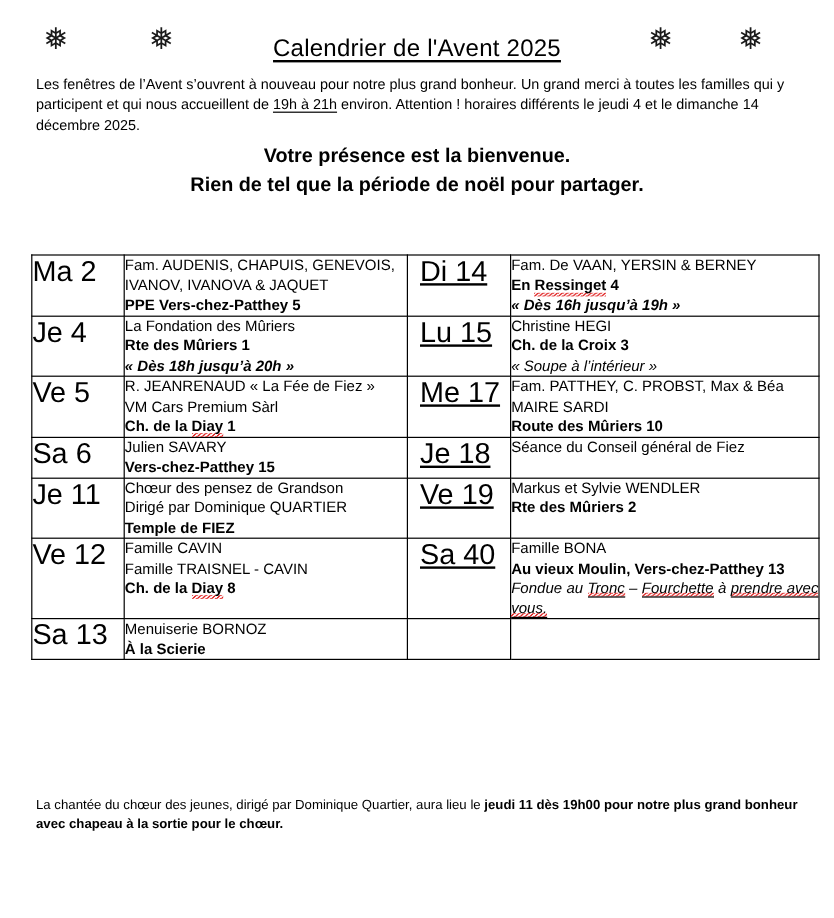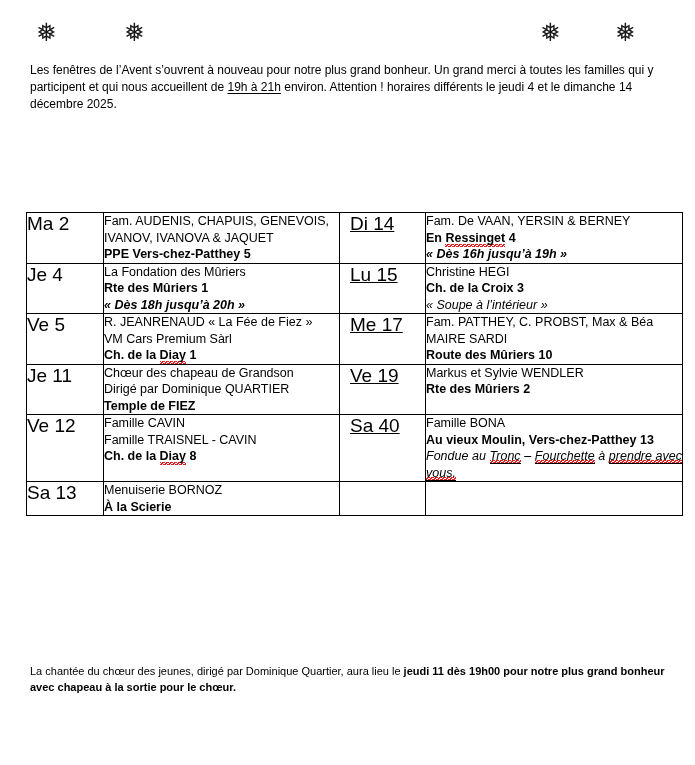--- a/index.html
+++ b/index.html
@@ -83,21 +83,21 @@
     table-layout: fixed;
     width: 642px;
   }
   table.calendar td {
     border: 1px solid #000000;
     vertical-align: top;
     padding: 0;
   }
   td.daycell {
     width: 76px;
-    font-size: 19px;
+    font-size: 24px;
     text-align: left;
     padding: 7px 0 4px 10px;
     vertical-align: top;
     white-space: nowrap;
   }
   td.daycell.right-day { width: 75px; padding-left: 10px; text-decoration: underline; }
   td.infocell {
     width: 235px;
     padding: 6px 7px 5px 8px;
     font-size: 12.5px;
@@ -168,29 +168,36 @@
 </head>
 <body>
 
 <div class="page">
 
   <div class="header-row">
     <span class="snow snow-tl1">❅</span>
     <span class="snow snow-tl2">❅</span>
     <span class="snow snow-tr1">❅</span>
     <span class="snow snow-tr2">❅</span>
+    <div class="doc-title">
+      <span>Calendrier de l'Avent 2025</span>
+    </div>
   </div>
 
   <div class="intro">
     <span>Les fenêtres de l’Avent s’ouvrent à nouveau pour notre plus grand bonheur.</span>
     <span>Un grand merci à toutes les familles qui y participent et qui nous accueillent</span>
     <span>de </span><span class="u">19h à 21h</span><span> environ. Attention ! horaires différents le jeudi 4 et le dimanche</span>
     <span>14 décembre 2025.</span>
   </div>
 
+  <div class="center-bold">
+    <span class="l2">Votre présence est la bienvenue.</span>
+    <span class="l2">Rien de tel que la période de noël pour partager.</span>
+  </div>
 
   <div class="cal-wrap">
     <table class="calendar">
       <tbody id="calendar-body">
           <tr>
             <td class="daycell">Ma 2</td>
             <td class="infocell">
               <span class="ln">Fam. AUDENIS, CHAPUIS, GENEVOIS,</span>
               <span class="ln">IVANOV, IVANOVA &amp; JAQUET</span>
               <span class="ln b">PPE Vers-chez-Patthey 5</span>
@@ -224,23 +231,34 @@
               <span class="ln b">Ch. de la <span class="sq">Diay</span> 1</span>
             </td>
             <td class="daycell right-day">Me 17</td>
             <td class="infocell right-info">
               <span class="ln">Fam. PATTHEY, C. PROBST, Max &amp; Béa</span>
               <span class="ln">MAIRE SARDI</span>
               <span class="ln b">Route des Mûriers 10</span>
             </td>
           </tr>
           <tr>
+            <td class="daycell">Sa 6</td>
+            <td class="infocell">
+              <span class="ln">Julien SAVARY</span>
+              <span class="ln b">Vers-chez-Patthey 15</span>
+            </td>
+            <td class="daycell right-day">Je 18</td>
+            <td class="infocell right-info">
+              <span class="ln">Séance du Conseil général de Fiez</span>
+            </td>
+          </tr>
+          <tr>
             <td class="daycell">Je 11</td>
             <td class="infocell">
-              <span class="ln">Chœur des chapeau de Grandson</span>
+              <span class="ln">Chœur des pensez de Grandson</span>
               <span class="ln">Dirigé par Dominique QUARTIER</span>
               <span class="ln b">Temple de FIEZ</span>
             </td>
             <td class="daycell right-day">Ve 19</td>
             <td class="infocell right-info">
               <span class="ln">Markus et Sylvie WENDLER</span>
               <span class="ln b">Rte des Mûriers 2</span>
             </td>
           </tr>
           <tr>

